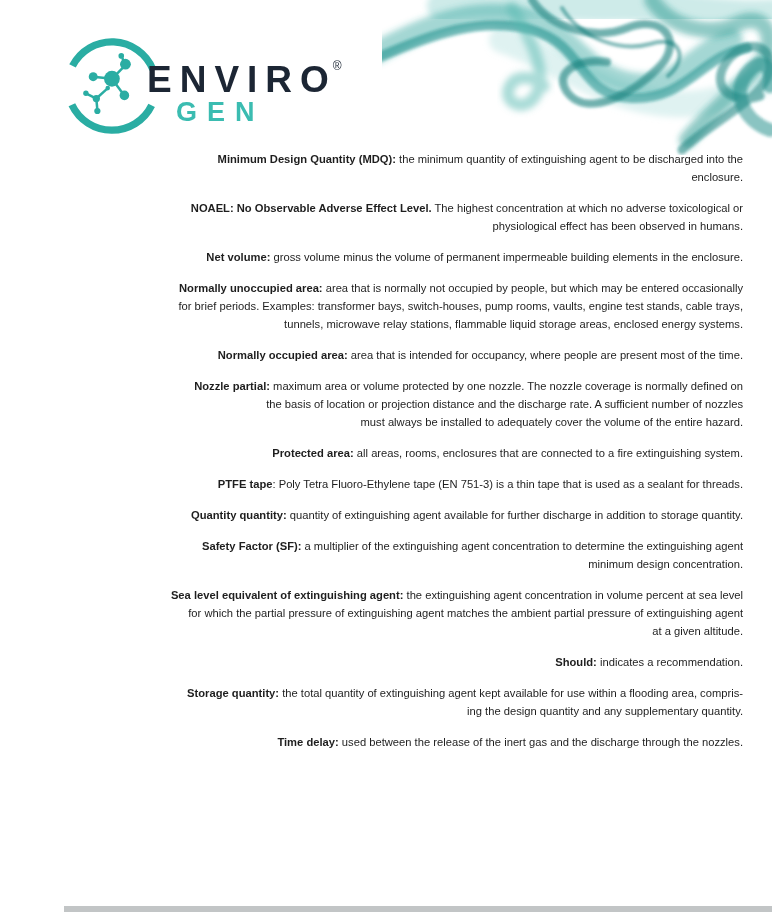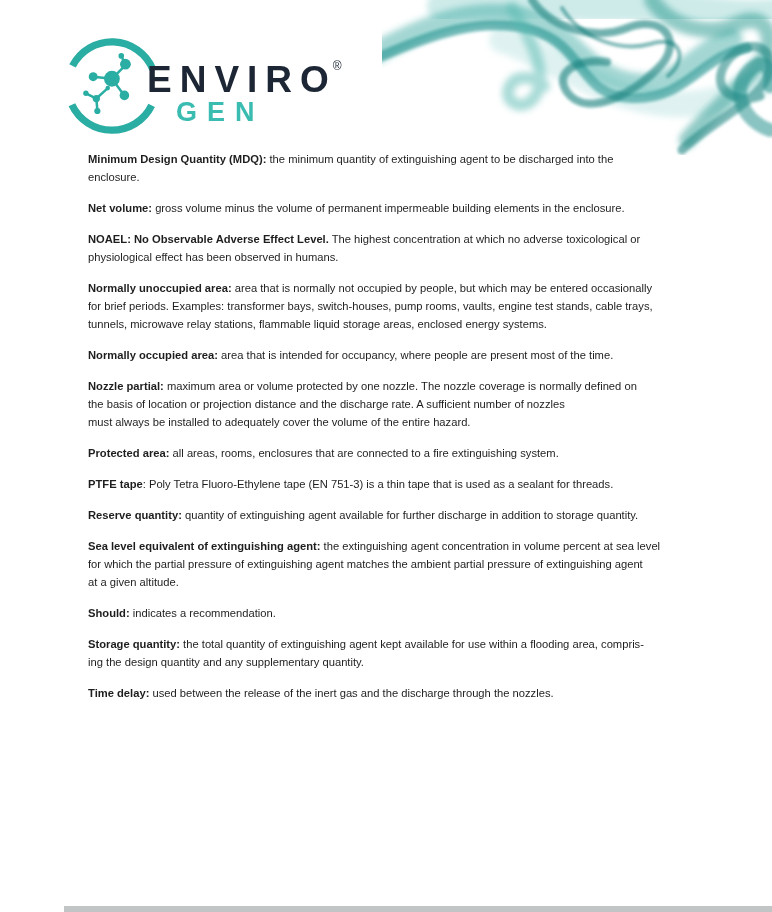--- a/index.html
+++ b/index.html
@@ -27,21 +27,21 @@
   }
 
   
   .smoke{position:absolute;top:0;right:0;width:390px;height:155px;pointer-events:none;}
 
   
   .glossary{
     position:absolute;left:88px;top:150px;width:655px;
     font-size:11.2px;line-height:18px;color:#1e1e1e;
   }
-  .glossary p{margin:0 0 13px 0;white-space:pre-line;}
+  .glossary p{margin:0 0 13px 0;white-space:pre-line;text-align:right;}
   .glossary b{font-weight:700;}
 
   
   .bottom-bar{
     position:absolute;left:64px;right:0;bottom:0;height:6px;
     background:#c2c5c6;
   }
 </style>
 </head>
 <body>
@@ -98,42 +98,44 @@
       <path filter="url(#b1)" stroke="#0c736f" stroke-opacity="0.5" stroke-width="4" d="M 180 8 C 200 40, 240 52, 268 44 C 300 34, 306 60, 286 76"></path>
       <path filter="url(#b3)" stroke="#58b9b1" stroke-opacity="0.5" stroke-width="12" d="M 130 8 C 150 40, 170 80, 150 100 C 138 112, 120 100, 128 86 C 134 74, 152 76, 162 86"></path>
       <path filter="url(#b1)" stroke="#1a8a85" stroke-opacity="0.5" stroke-width="14" d="M 388 130 C 360 120, 348 90, 368 70 C 382 56, 392 70, 388 86"></path>
     </g>
   </svg>
 
   <main class="glossary" id="glossary">
     <p><b>Minimum Design Quantity (MDQ):</b><span> the minimum quantity of extinguishing agent to be discharged into the
 enclosure.</span></p>
 
-    <p><b>Net volume:</b><span> gross volume minus the volume of permanent impermeable building elements in the enclosure.</span></p>
-
     <p><b>NOAEL: No Observable Adverse Effect Level.</b><span> The highest concentration at which no adverse toxicological or
 physiological effect has been observed in humans.</span></p>
+
+    <p><b>Net volume:</b><span> gross volume minus the volume of permanent impermeable building elements in the enclosure.</span></p>
 
     <p><b>Normally unoccupied area:</b><span> area that is normally not occupied by people, but which may be entered occasionally
 for brief periods. Examples: transformer bays, switch-houses, pump rooms, vaults, engine test stands, cable trays,
 tunnels, microwave relay stations, flammable liquid storage areas, enclosed energy systems.</span></p>
 
     <p><b>Normally occupied area:</b><span> area that is intended for occupancy, where people are present most of the time.</span></p>
 
 
     <p><b>Nozzle partial:</b><span> maximum area or volume protected by one nozzle. The nozzle coverage is normally defined on
 the basis of location or projection distance and the discharge rate. A sufficient number of nozzles
 must always be installed to adequately cover the volume of the entire hazard.</span></p>
 
     <p><b>Protected area:</b><span> all areas, rooms, enclosures that are connected to a fire extinguishing system.</span></p>
 
     <p><b>PTFE tape</b><span>: Poly Tetra Fluoro-Ethylene tape (EN 751-3) is a thin tape that is used as a sealant for threads.</span></p>
 
-    <p><b>Reserve quantity:</b><span> quantity of extinguishing agent available for further discharge in addition to storage quantity.</span></p>
+    <p><b>Quantity quantity:</b><span> quantity of extinguishing agent available for further discharge in addition to storage quantity.</span></p>
 
+    <p><b>Safety Factor (SF):</b><span> a multiplier of the extinguishing agent concentration to determine the extinguishing agent
+minimum design concentration.</span></p>
 
     <p><b>Sea level equivalent of extinguishing agent:</b><span> the extinguishing agent concentration in volume percent at sea level
 for which the partial pressure of extinguishing agent matches the ambient partial pressure of extinguishing agent
 at a given altitude.</span></p>
 
 
 
     <p><b>Should:</b><span> indicates a recommendation.</span></p>
 
     <p><b>Storage quantity:</b><span> the total quantity of extinguishing agent kept available for use within a flooding area, compris-

